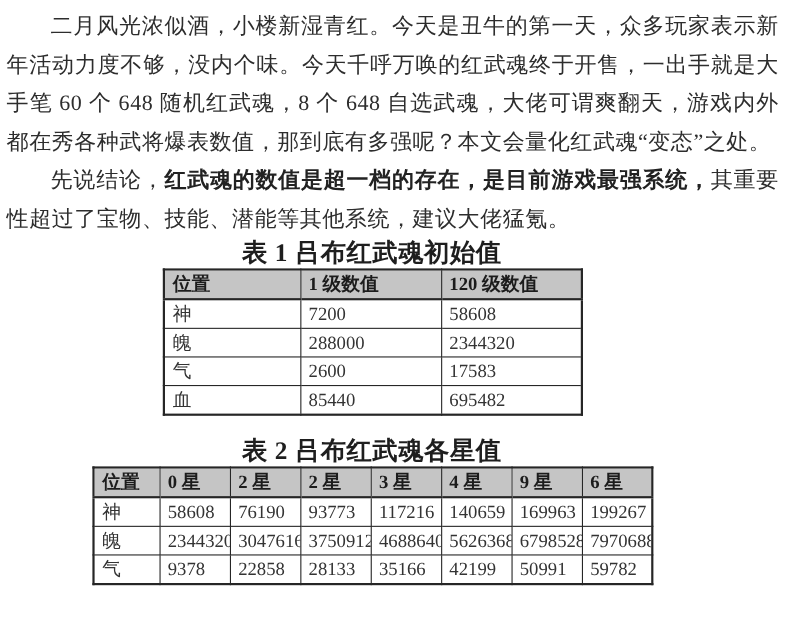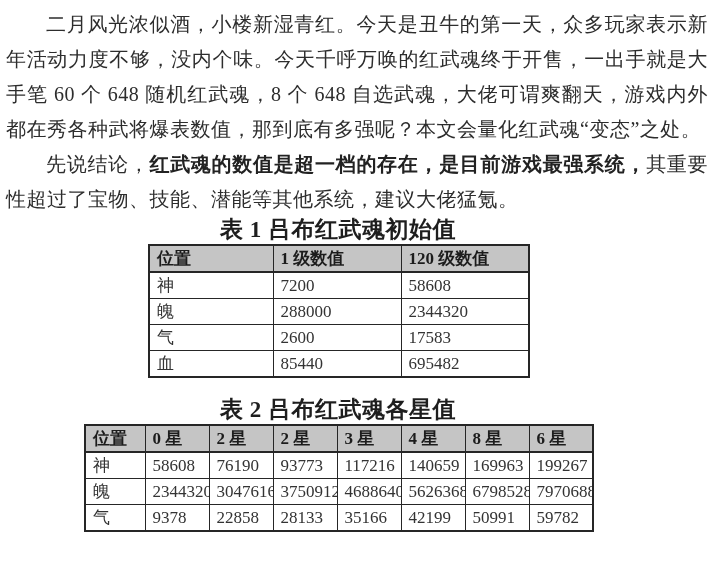--- a/index.html
+++ b/index.html
@@ -127,21 +127,21 @@
           <col style="width:64px">
       </colgroup>
     <thead>
           <tr>
             <th>位置</th>
             <th>0 星</th>
             <th>2 星</th>
             <th>2 星</th>
             <th>3 星</th>
             <th>4 星</th>
-            <th>8 星</th>
+            <th>9 星</th>
             <th>6 星</th>
           </tr>
         </thead>
         <tbody>
           <tr>
             <td>神</td>
             <td>58608</td>
             <td>76190</td>
             <td>93773</td>
             <td>117216</td>

